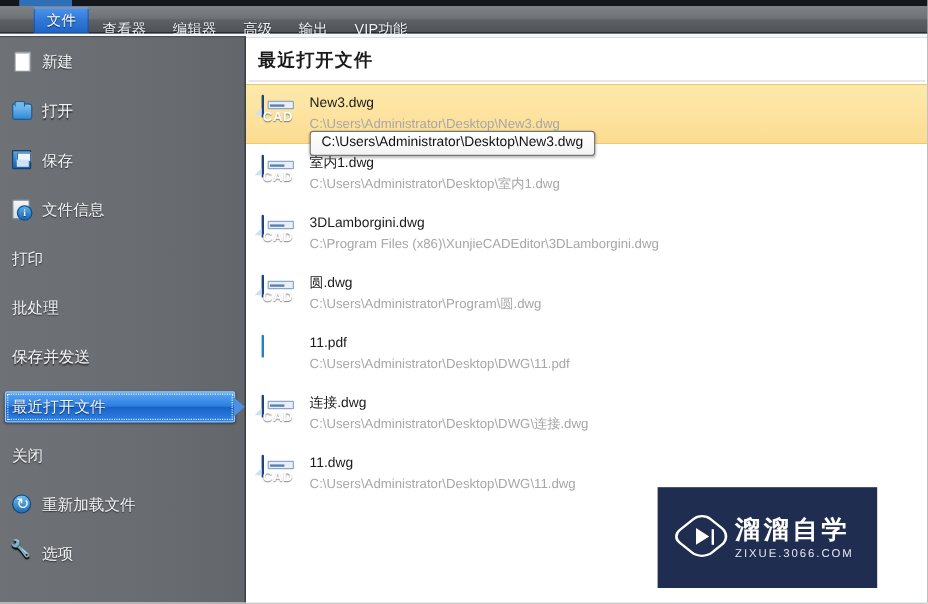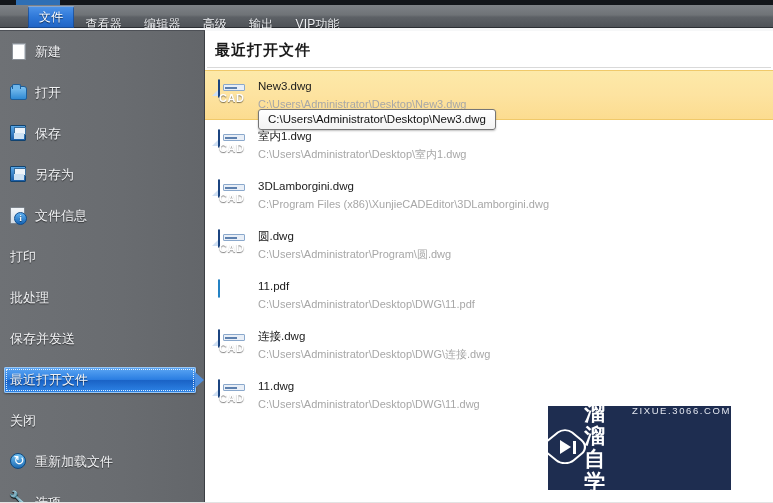--- a/index.html
+++ b/index.html
@@ -242,21 +242,21 @@
     transform:rotate(45deg) skew(-6deg,-6deg);
   }
   .wm-logo .play{
     position:absolute; left:12px; top:10px; width:0;height:0;
     border-top:7px solid transparent; border-bottom:7px solid transparent;
     border-left:11px solid #ffffff;
   }
   .wm-logo .bar{
     position:absolute; left:25px; top:11px; width:2.5px; height:13px; background:#fff;
   }
-  .wm-text{ display:flex; flex-direction:row; }
+  .wm-text{ display:flex; flex-direction:column; }
   .wm-cn{
     color:#ffffff; font-size:21px; font-weight:bold; letter-spacing:3px;
     line-height:23px; font-family:"DejaVu Sans",sans-serif;
   }
   .wm-en{
     color:#e3e7f0; font-size:9.5px; letter-spacing:1.6px; margin-top:3px;
     font-family:Liberation Sans, sans-serif;
   }
 
   
@@ -311,26 +311,20 @@
       <span class="lbl">打开</span>
     </div>
 
     <div class="side-item">
       <span class="ico">
           <span class="ic-save" style="position:absolute;"></span>
         </span>
       <span class="lbl">保存</span>
     </div>
 
-    <div class="side-item">
-      <span class="ico">
-          <span class="ic-save" style="position:absolute;"></span>
-        </span>
-      <span class="lbl">另存为</span>
-    </div>
 
     <div class="side-item">
       <span class="ico">
           <span class="ic-info2" style="position:absolute;"></span>
         </span>
       <span class="lbl">文件信息</span>
     </div>
 
     <div class="side-item">
       <span class="lbl">打印</span>

